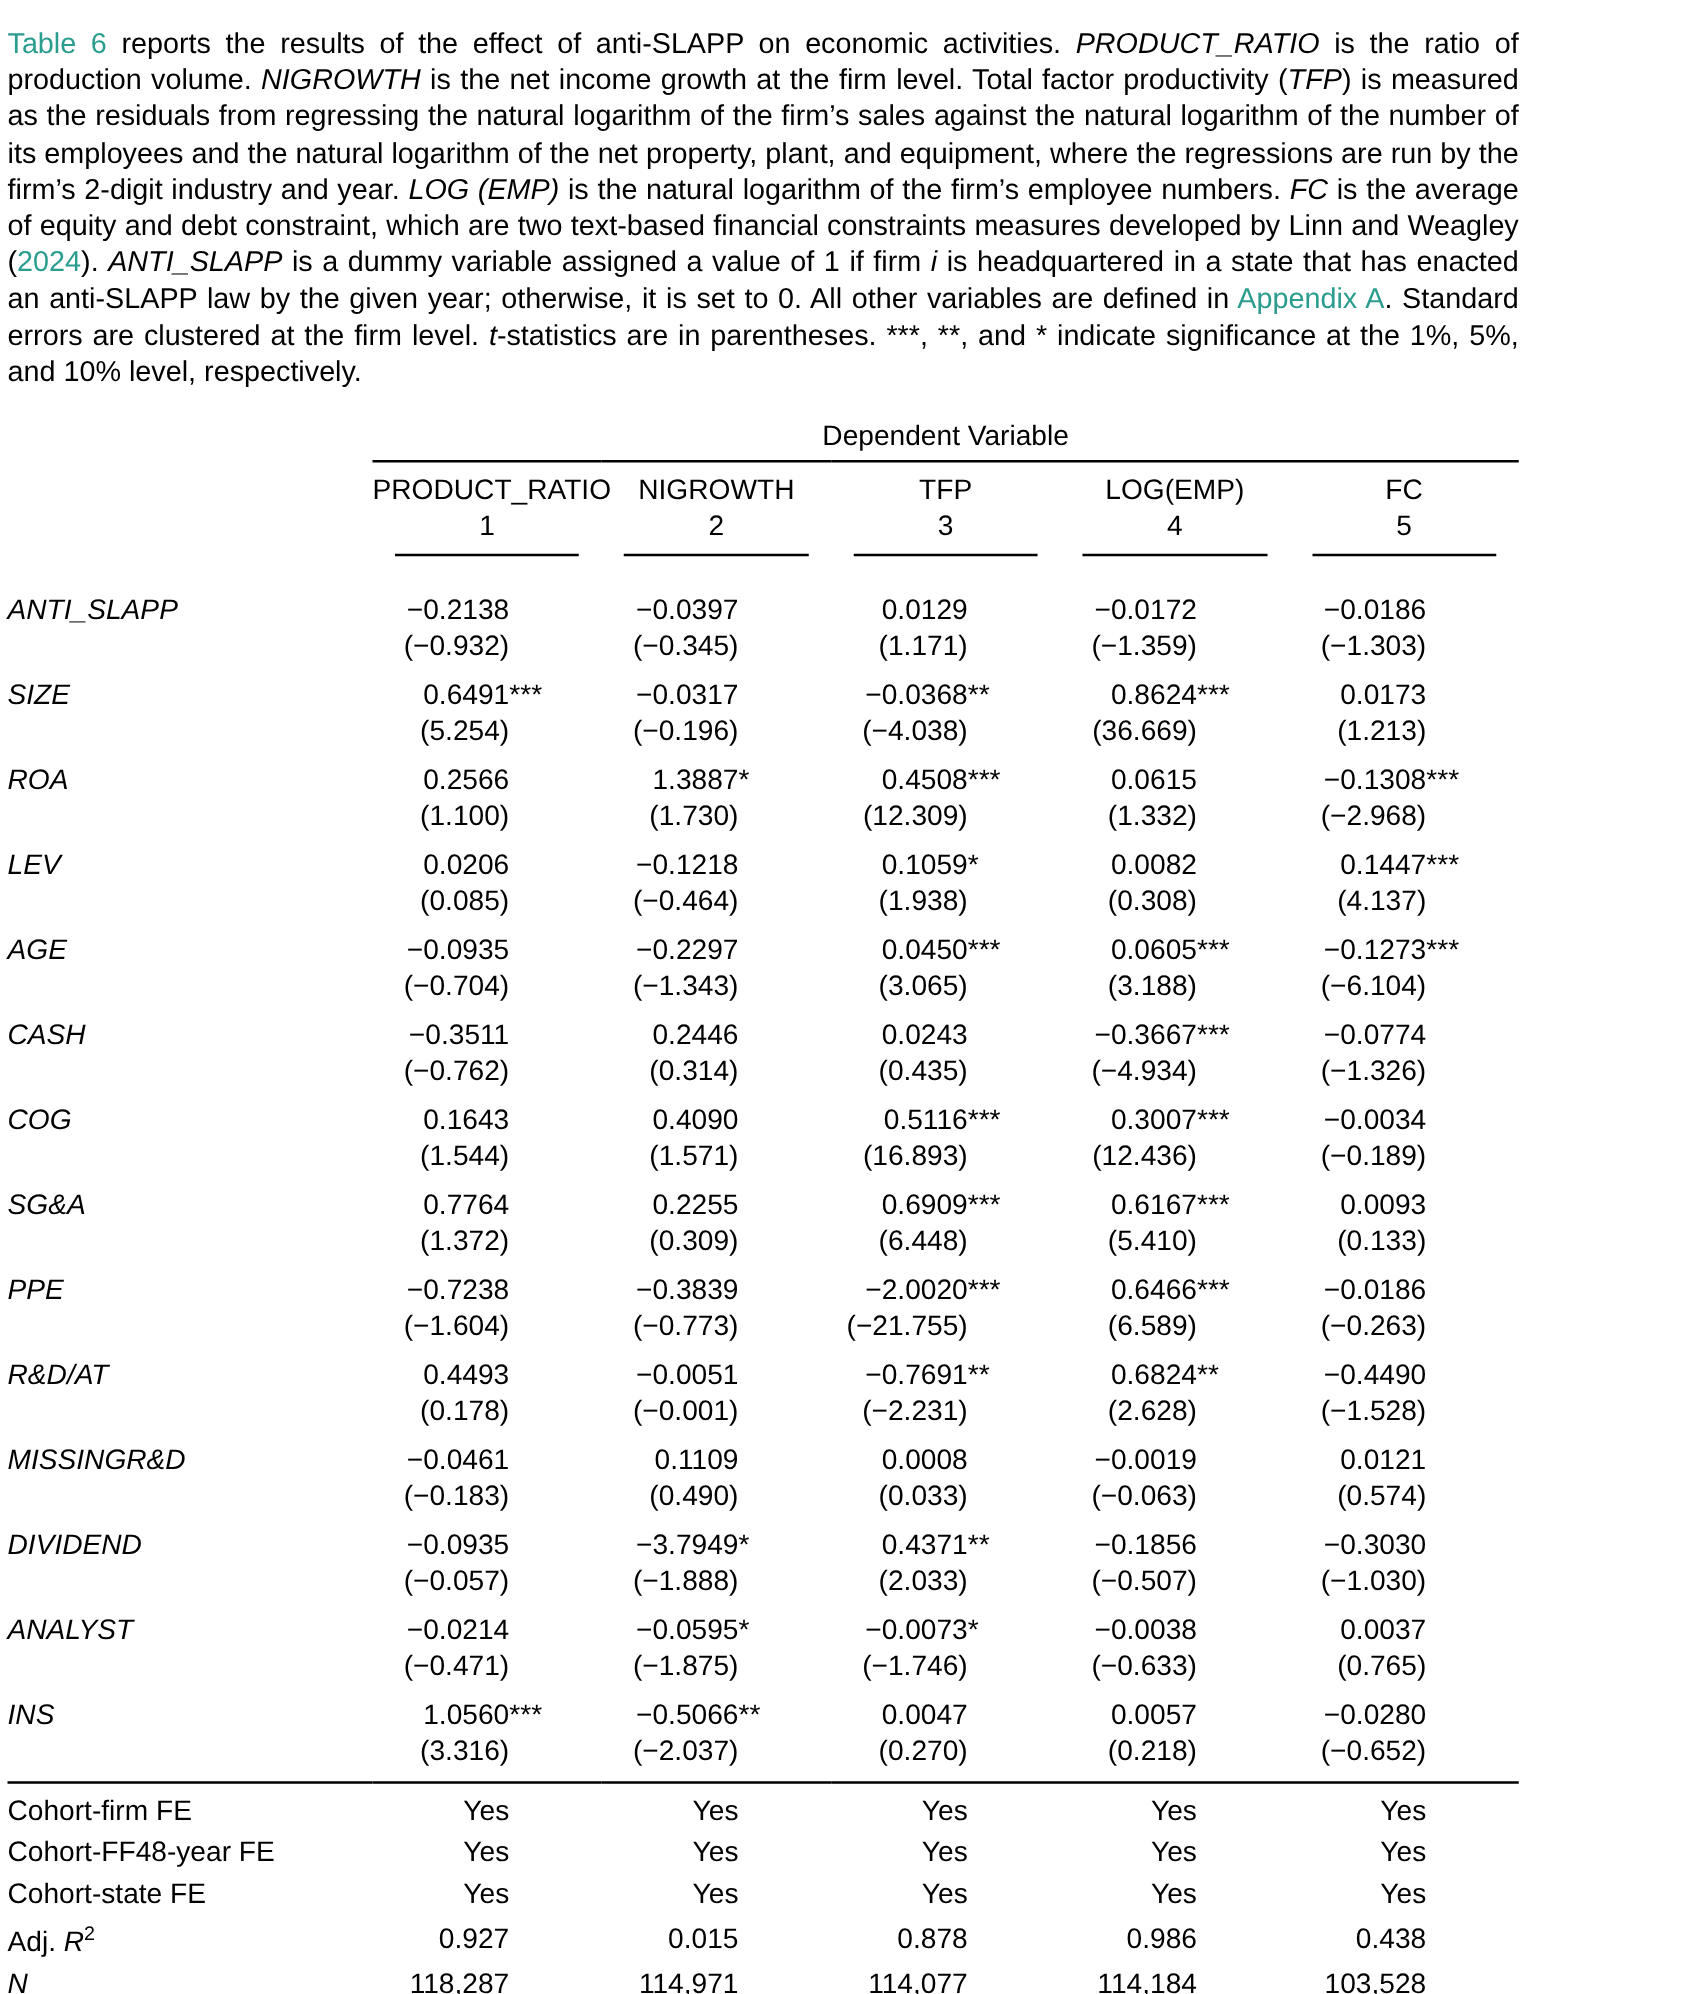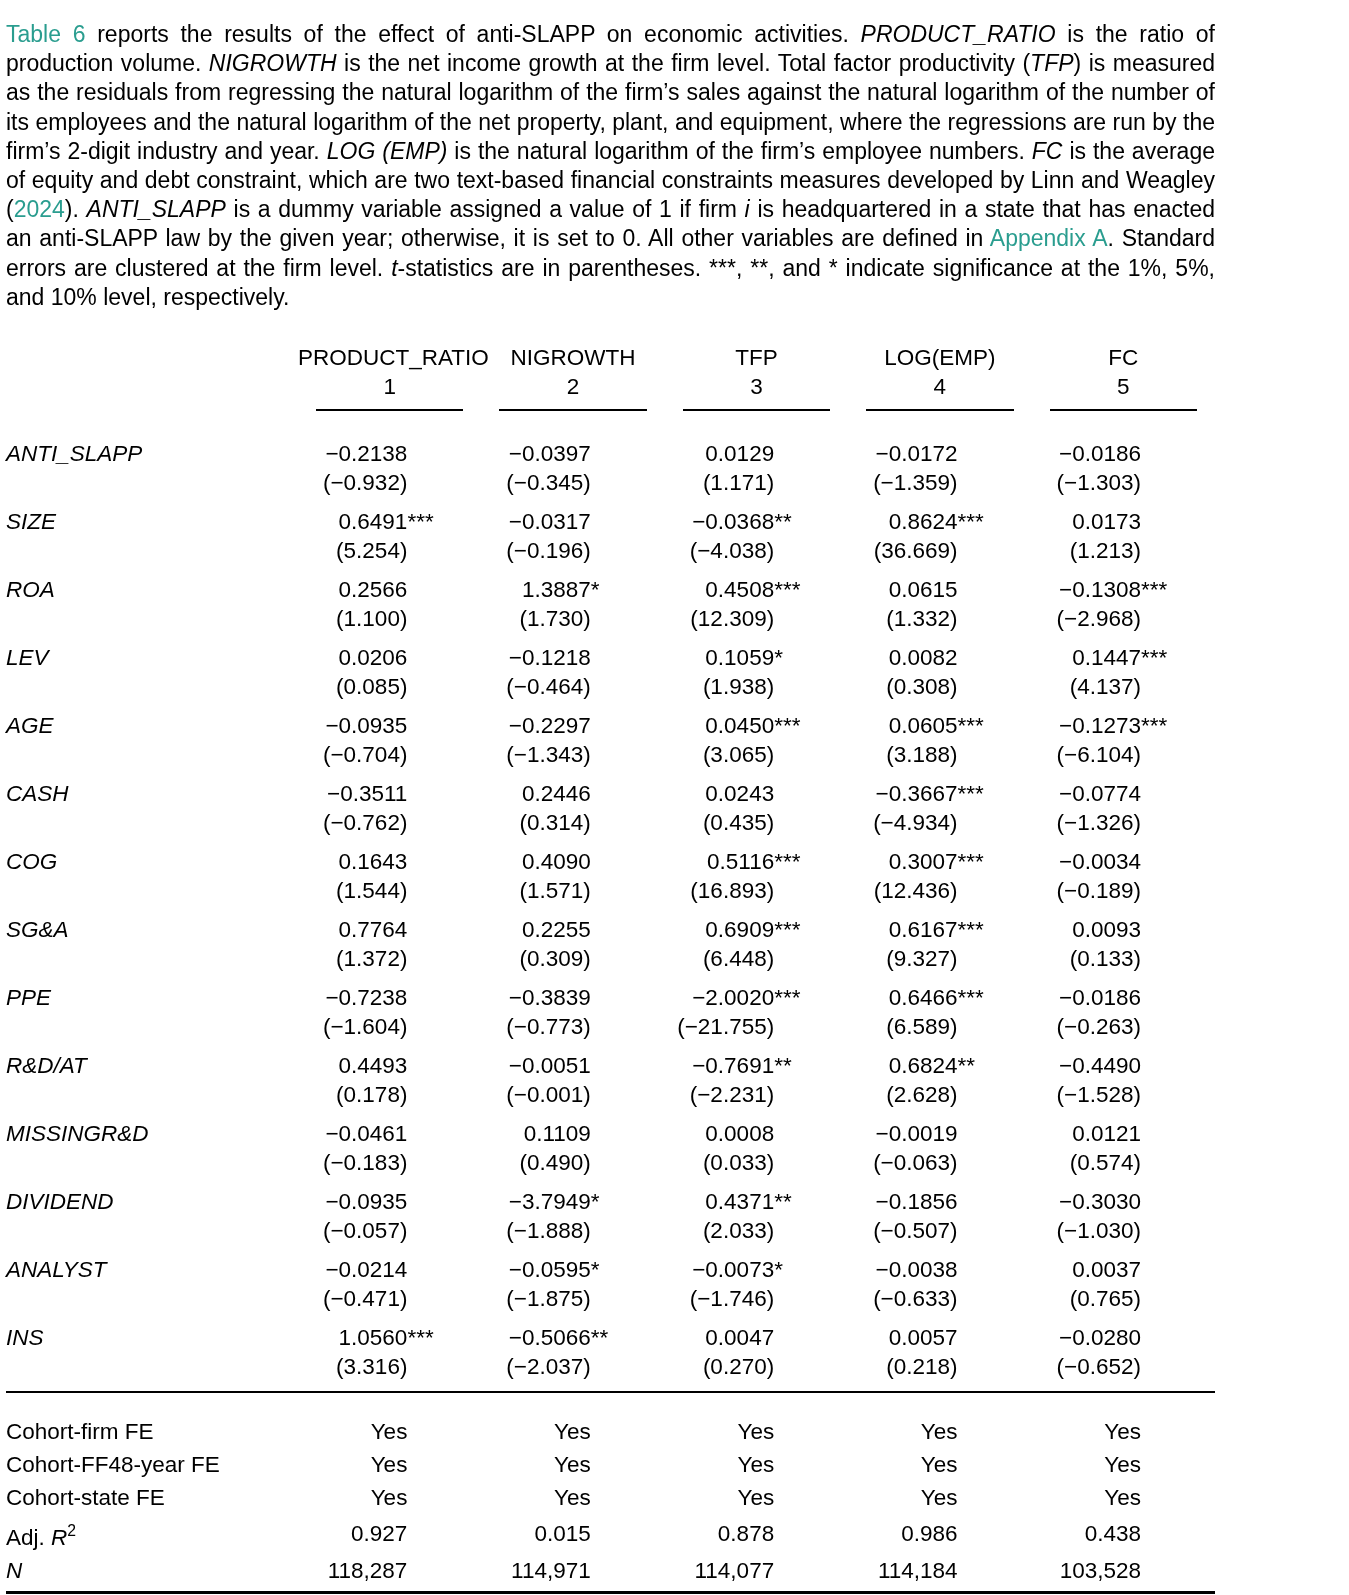--- a/index.html
+++ b/index.html
@@ -52,40 +52,44 @@
   .foot-label { font-style: normal; }
   .foot-label .it { font-style: italic; }
   sup { font-size: 70%; }
 
   .datacell { padding-right: 38px; }
   .line { display: flex; line-height: 29px; height: 29px; }
   .num { flex: 1; text-align: right; white-space: nowrap; }
   .stars { width: 36px; text-align: left; white-space: nowrap; }
 
   tbody.foot td { line-height: 29px; padding-top: 2px; padding-bottom: 2px; }
-  tbody.foot tr.first td { border-top: 2px solid var(--rule); padding-top: 24px; }
+  tbody.foot tr.first td { border-top: 2px solid var(--rule); padding-top: 7px; }
   tbody.foot tr:last-child td { padding-bottom: 6px; }
 </style>
 </head>
 <body>
 
 <div class="page">
 
   <p class="caption" id="caption"><span class="link">Table 6</span><span> reports the results of the effect of anti-SLAPP on economic activities. </span><span class="it">PRODUCT_RATIO</span><span> is the ratio of production volume. </span><span class="it">NIGROWTH</span><span> is the net income growth at the firm level. Total factor productivity (</span><span class="it">TFP</span><span>) is measured as the residuals from regressing the natural logarithm of the firm’s sales against the natural logarithm of the number of its employees and the natural logarithm of the net property, plant, and equipment, where the regressions are run by the firm’s 2-digit industry and year. </span><span class="it">LOG (EMP)</span><span> is the natural logarithm of the firm’s employee numbers. </span><span class="it">FC</span><span> is the average of equity and debt constraint, which are two text-based financial constraints measures developed by Linn and Weagley (</span><span class="link">2024</span><span>). </span><span class="it">ANTI_SLAPP</span><span> is a dummy variable assigned a value of 1 if firm </span><span class="it">i</span><span> is headquartered in a state that has enacted an anti-SLAPP law by the given year; otherwise, it is set to 0. All other variables are defined in </span><span class="link">Appendix A</span><span>. Standard errors are clustered at the firm level. </span><span class="it">t</span><span>-statistics are in parentheses. ***, **, and * indicate significance at the 1%, 5%, and 10% level, respectively.</span></p>
 
   <table class="results">
     <colgroup>
       <col style="width:292px">
       <col>
         <col>
         <col>
         <col>
         <col>
     </colgroup>
     <thead>
+      <tr>
+        <td class="labelcol"></td>
+        <td class="dv" colspan="5">Dependent Variable</td>
+      </tr>
       <tr id="colname-row">
         <td></td>
       <td class="colname">PRODUCT_RATIO</td>
           <td class="colname">NIGROWTH</td>
           <td class="colname">TFP</td>
           <td class="colname">LOG(EMP)</td>
           <td class="colname">FC</td>
         </tr>
       <tr id="colnum-row">
         <td></td>
@@ -509,21 +513,21 @@
               <span class="num">(6.448)</span>
               <span class="stars"></span>
             </div>
           </td>
           <td class="datacell">
             <div class="line">
               <span class="num">0.6167</span>
               <span class="stars">***</span>
             </div>
             <div class="line">
-              <span class="num">(9.327)</span>
+              <span class="num">(5.410)</span>
               <span class="stars"></span>
             </div>
           </td>
           <td class="datacell">
             <div class="line">
               <span class="num">0.0093</span>
               <span class="stars"></span>
             </div>
             <div class="line">
               <span class="num">(0.133)</span>

